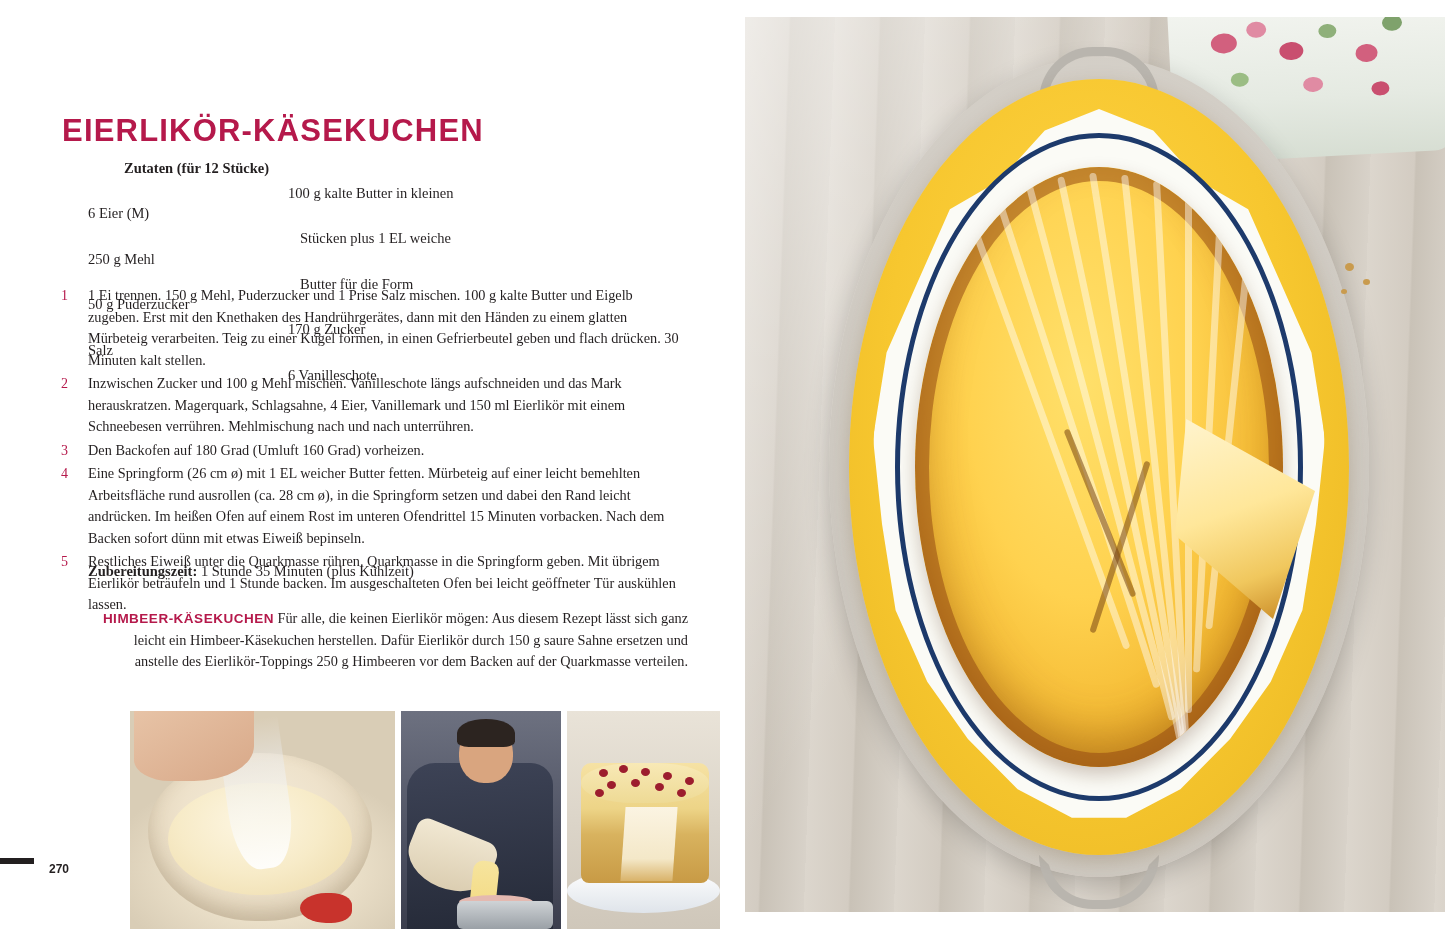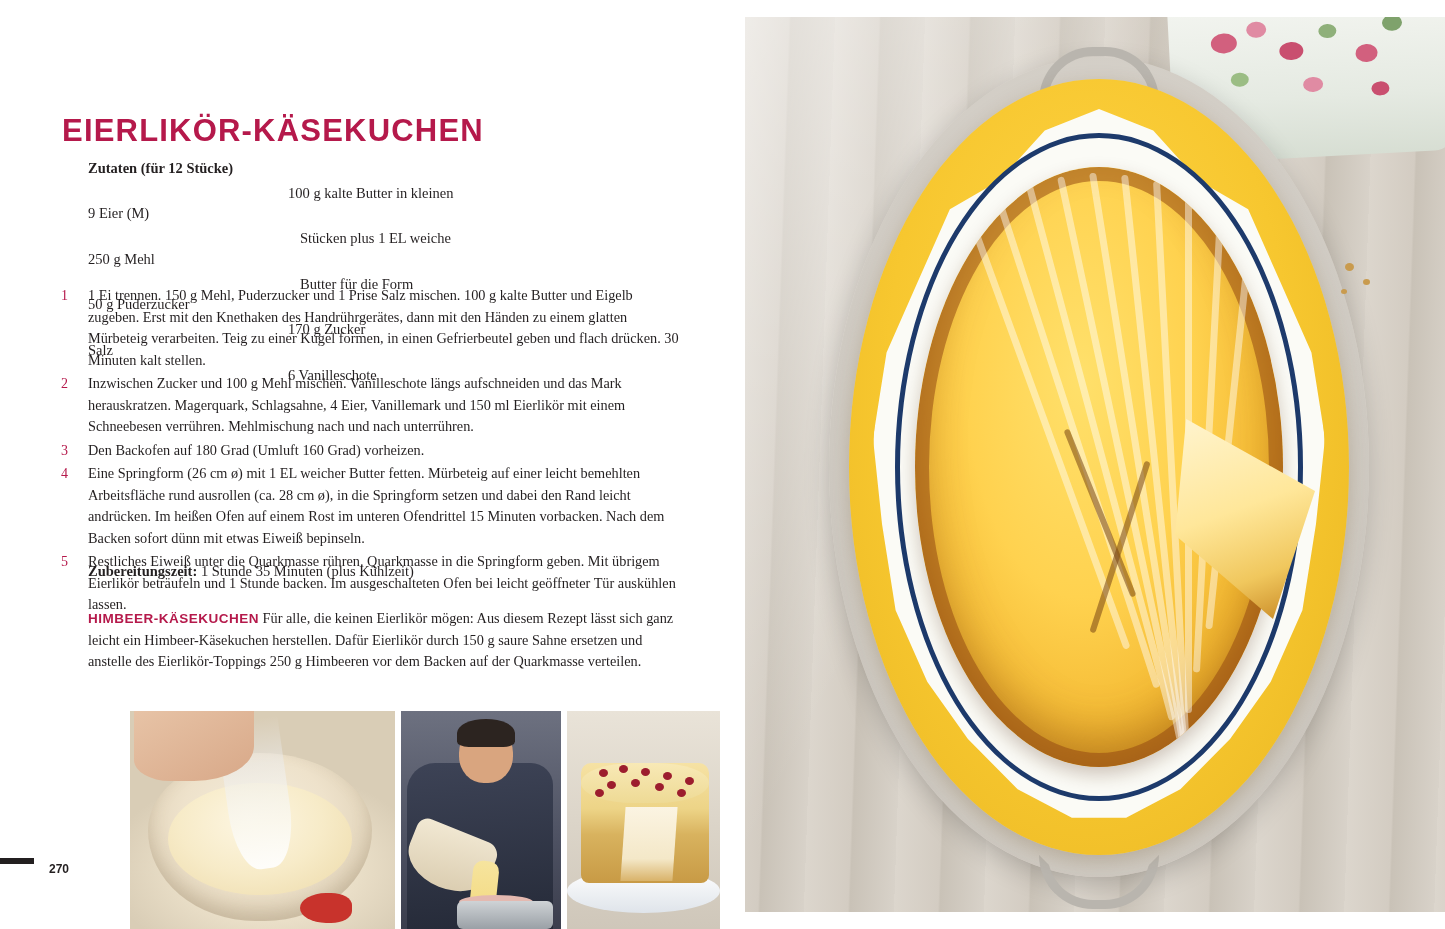--- a/index.html
+++ b/index.html
@@ -44,20 +44,21 @@
     font-size: 14.5px;
     line-height: 20.4px;
     color: #231f20;
   }
   .ing-col { width: 200px; }
   .ing-col.c2 { width: 200px; }
   .ing-col.c3 { width: 200px; }
   .ing-head {
     font-weight: bold;
     display: block;
+    margin-left: 36px;
   }
   .ing-line { display: block; white-space: pre; margin-top: 25px; }
   .ing-line.indent { padding-left: 12px; }
 
   
   .steps {
     position: absolute;
     left: 61px; top: 285px;
     width: 620px;
     color: #231f20;
@@ -89,20 +90,21 @@
   .prep-time b { font-weight: bold; }
 
   
   .variation {
     position: absolute;
     left: 88px; top: 608px;
     width: 600px;
     font-size: 14.3px;
     line-height: 21.5px;
     color: #231f20;
+    text-align: right;
   }
   .variation-head {
     font-family: "Liberation Sans", sans-serif;
     font-weight: bold;
     font-size: 13.5px;
     letter-spacing: 0.5px;
     color: #b5194b;
   }
 
   
@@ -381,21 +383,21 @@
 
 <div class="page">
 
   <div class="left-col">
 
     <h1 class="recipe-title">EIERLIKÖR-KÄSEKUCHEN</h1>
 
     <div class="ingredients">
       <div class="ing-col c1">
         <span class="ing-head">Zutaten (für 12 Stücke)</span>
-        <span class="ing-line">9 Eier (M)</span>
+        <span class="ing-line">6 Eier (M)</span>
         <span class="ing-line">250 g Mehl</span>
         <span class="ing-line">50 g Puderzucker</span>
         <span class="ing-line">Salz</span>
       </div>
       <div class="ing-col c2">
         <span class="ing-line">100 g kalte Butter in kleinen</span>
         <span class="ing-line indent">Stücken plus 1 EL weiche</span>
         <span class="ing-line indent">Butter für die Form</span>
         <span class="ing-line">170 g Zucker</span>
         <span class="ing-line">6 Vanilleschote</span>

